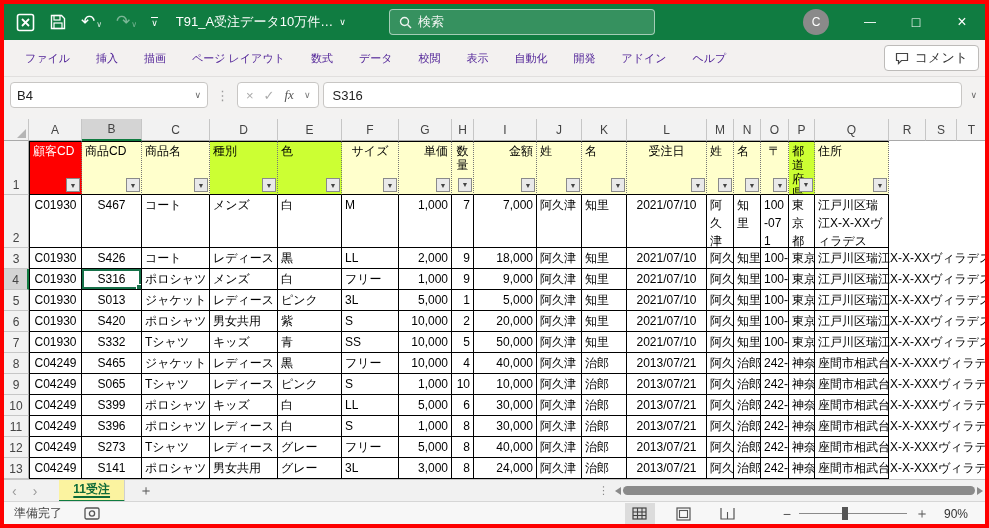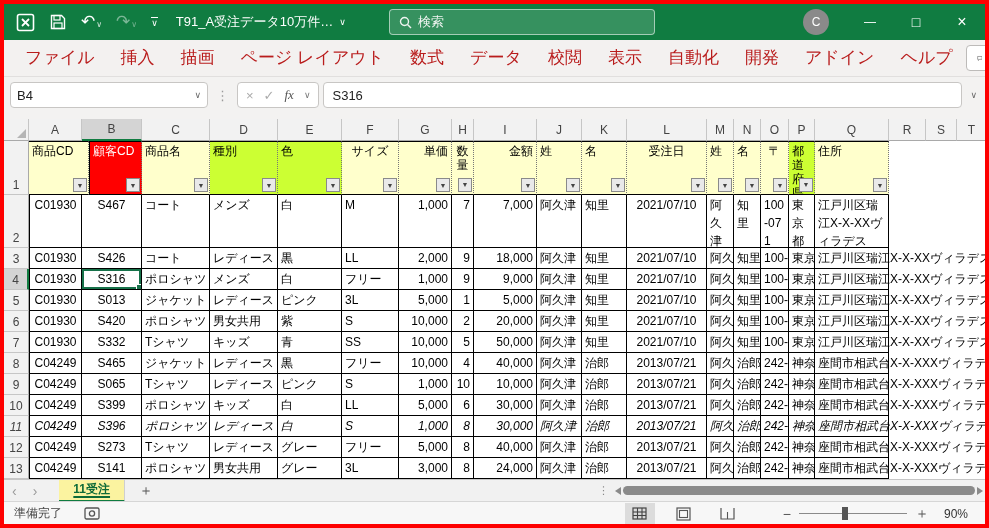--- a/index.html
+++ b/index.html
@@ -20,21 +20,21 @@
   border:1px solid rgba(255,255,255,.55);border-radius:4px;display:flex;align-items:center;gap:8px;
   padding-left:28px;font-size:13px;color:#f2f6f3;}
 .tb-right{margin-left:auto;display:flex;align-items:center;gap:0;height:100%;}
 .avatar{width:26px;height:26px;border-radius:50%;background:#8a8a8a;color:#fff;display:flex;align-items:center;
   justify-content:center;font-size:12px;margin-right:18px;}
 .winbtn{width:46px;height:100%;display:flex;align-items:center;justify-content:center;font-size:12px;color:#fff;}
 
 
 .ribbon{height:37px;background:#F3F1F0;display:flex;align-items:center;flex:none;border-bottom:1px solid #E1DFDE;position:relative;}
 .rtabs{display:flex;align-items:center;padding-left:8px;gap:0;}
-.rtab{font-size:17px;color:#b91c1c;padding:10px 13px;line-height:36px;white-space:nowrap;}
+.rtab{font-size:11px;color:#4c1d95;padding:10px 13px;line-height:36px;white-space:nowrap;}
 .ribbon-right{margin-left:auto;display:flex;align-items:center;gap:8px;padding-right:6px;}
 .comment-btn{display:flex;align-items:center;gap:6px;border:1px solid #bdbbb9;background:#fff;border-radius:4px;
   height:26px;padding:0 10px;font-size:13px;color:#333;}
 
 
 .fbar{height:42px;background:#F3F2F1;display:flex;align-items:center;flex:none;padding:0 4px 6px 6px;gap:4px;}
 .namebox{width:198px;height:26px;background:#fff;border:1px solid #c8c6c4;border-radius:4px;display:flex;
   align-items:center;font-size:13px;color:#222;padding:0 6px;}
 .namebox .chev{margin-left:auto;color:#666;font-size:9px;}
 .fsep{color:#9a9a9a;font-size:13px;padding:0 4px;}
@@ -215,22 +215,22 @@
         <div class="ch" style="width: 27px; height: 22px;">N</div>
         <div class="ch" style="width: 28px; height: 22px;">O</div>
         <div class="ch" style="width: 26px; height: 22px;">P</div>
         <div class="ch" style="width: 74px; height: 22px;">Q</div>
         <div class="ch" style="width: 37px; height: 22px;">R</div>
         <div class="ch" style="width: 31px; height: 22px;">S</div>
         <div class="ch" style="width: 30px; height: 22px;">T</div>
       </div>
       <div class="grow" style="height: 54px;">
         <div class="rh" style="width: 25px; height: 54px;">1</div>
+        <div class="hc hc-red al la" style="width: 53px; height: 54px;">顧客CD<span class="fbtn">▼</span></div>
         <div class="hc hc-cream al" style="width: 60px; height: 54px;">商品CD<span class="fbtn">▼</span></div>
-        <div class="hc hc-red al la" style="width: 53px; height: 54px;">顧客CD<span class="fbtn">▼</span></div>
         <div class="hc hc-cream al" style="width: 68px; height: 54px;">商品名<span class="fbtn">▼</span></div>
         <div class="hc hc-green al" style="width: 68px; height: 54px;">種別<span class="fbtn">▼</span></div>
         <div class="hc hc-green al" style="width: 64px; height: 54px;">色<span class="fbtn">▼</span></div>
         <div class="hc hc-cream ac" style="width: 57px; height: 54px;">サイズ<span class="fbtn">▼</span></div>
         <div class="hc hc-cream ar" style="width: 53px; height: 54px;">単価<span class="fbtn">▼</span></div>
         <div class="hc hc-cream ac hwrap" style="width: 22px; height: 54px;">数量<span class="fbtn">▼</span></div>
         <div class="hc hc-cream ar" style="width: 63px; height: 54px;">金額<span class="fbtn">▼</span></div>
         <div class="hc hc-cream al" style="width: 45px; height: 54px;">姓<span class="fbtn">▼</span></div>
         <div class="hc hc-cream al" style="width: 45px; height: 54px;">名<span class="fbtn">▼</span></div>
         <div class="hc hc-cream ac" style="width: 80px; height: 54px;">受注日<span class="fbtn">▼</span></div>
@@ -443,21 +443,21 @@
         <div class="dc ac" style="width: 80px; height: 21px;"><span>2013/07/21</span></div>
         <div class="dc al" style="width: 27px; height: 21px;"><span>阿久津</span></div>
         <div class="dc al" style="width: 27px; height: 21px;"><span>治郎</span></div>
         <div class="dc al" style="width: 28px; height: 21px;"><span>242-</span></div>
         <div class="dc al" style="width: 26px; height: 21px;"><span>神奈川県</span></div>
         <div class="dc al ovf" style="width: 74px; height: 21px;"><span>座間市相武台X-X-XXXヴィラデ</span></div>
         <div class="ec" style="width: 37px; height: 21px;"></div>
         <div class="ec" style="width: 31px; height: 21px;"></div>
         <div class="ec" style="width: 30px; height: 21px;"></div>
       </div>
-      <div class="grow" style="height: 21px; font-style: italic;">
+      <div class="grow" style="height: 21px;">
         <div class="rh" style="width: 25px; height: 21px;">11</div>
         <div class="dc ac la" style="width: 53px; height: 21px;"><span>C04249</span></div>
         <div class="dc ac" style="width: 60px; height: 21px;"><span>S396</span></div>
         <div class="dc al" style="width: 68px; height: 21px;"><span>ポロシャツ</span></div>
         <div class="dc al" style="width: 68px; height: 21px;"><span>レディース</span></div>
         <div class="dc al" style="width: 64px; height: 21px;"><span>白</span></div>
         <div class="dc al" style="width: 57px; height: 21px;"><span>S</span></div>
         <div class="dc ar" style="width: 53px; height: 21px;"><span>1,000</span></div>
         <div class="dc ar" style="width: 22px; height: 21px;"><span>8</span></div>
         <div class="dc ar" style="width: 63px; height: 21px;"><span>30,000</span></div>

